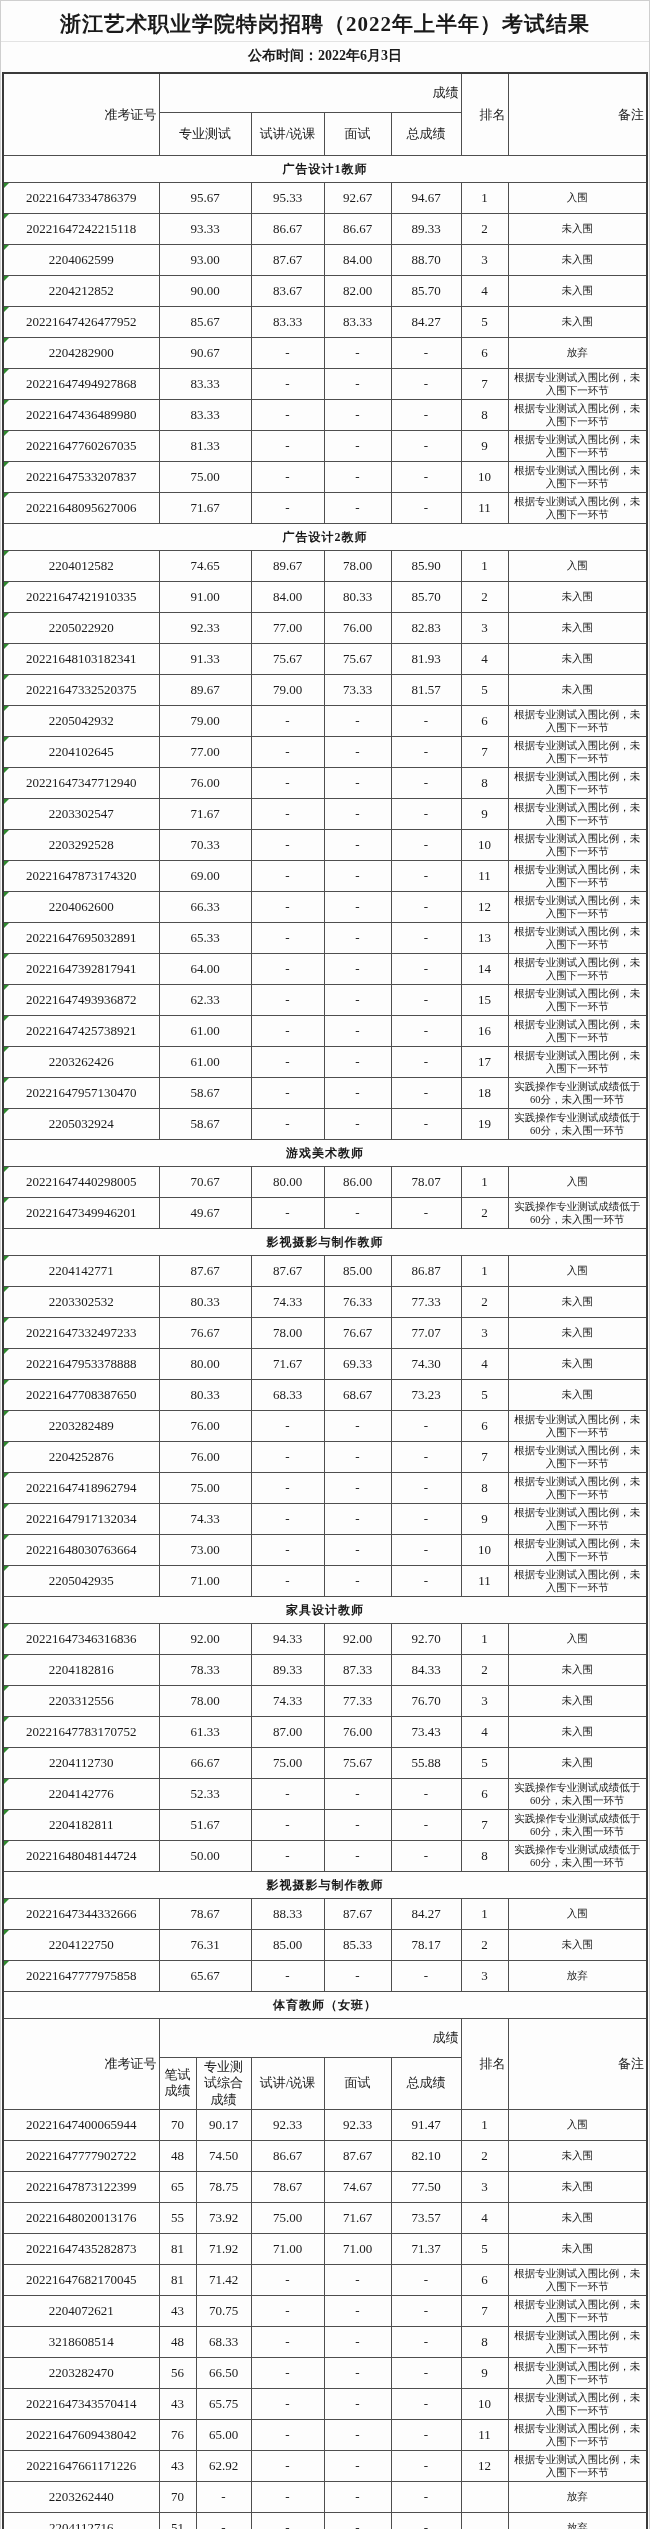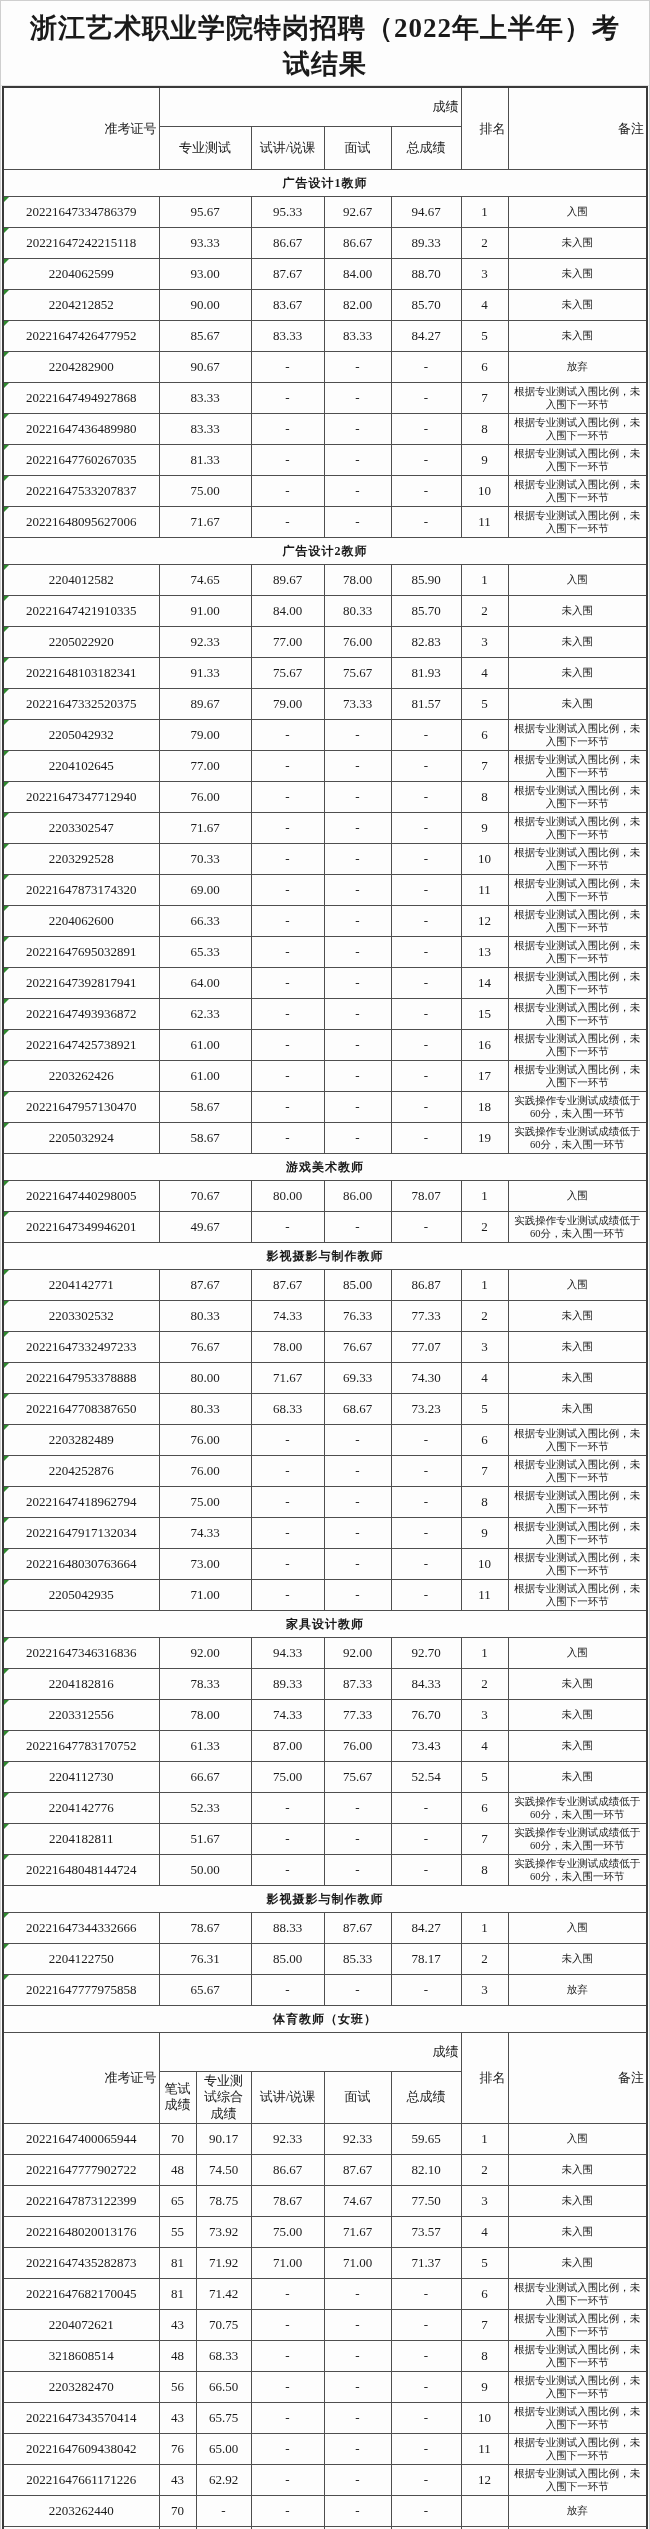--- a/index.html
+++ b/index.html
@@ -3,21 +3,21 @@
 <meta charset="utf-8">
 <style>
   html,body{margin:0;padding:0;background:#f5f5f5;}
   .page{
     width:648px;margin:0 auto;background:#fdfdfd;
     border:1px solid #cfcfcf;
     font-family:"Liberation Serif","DejaVu Serif",serif;
     color:#1a1a1a;
   }
   .title{
-    text-align:center;font-weight:bold;font-size:27px;
+    text-align:center;font-weight:bold;font-size:21px;
     padding:9px 20px 3px;letter-spacing:1px;
     border-bottom:1px solid #e3e3e3;
   }
   .pub{
     text-align:center;font-weight:bold;font-size:14px;
     padding:5px 0 7px;
   }
   table.results{
     width:644px;margin:0 1px 6px;border-collapse:collapse;table-layout:fixed;
     border:2px solid #3a3a3a;
@@ -45,20 +45,21 @@
     position:absolute;top:0;left:0;width:0;height:0;
     border-top:5px solid #2f8a2f;border-right:5px solid transparent;
     display:block;
   }
 </style>
 </head>
 <body>
 
 <div class="page">
   <div class="title">浙江艺术职业学院特岗招聘（2022年上半年）考试结果</div>
+  <div class="pub">公布时间：2022年6月3日</div>
 
   <table class="results">
     <colgroup>
       <col class="c-id">
         <col class="c-bs">
         <col class="c-zs">
         <col class="c-sj">
       <col class="c-ms">
         <col class="c-zc">
         <col class="c-rk">
@@ -515,21 +516,21 @@
           <td class="num">76.00</td>
           <td class="num">73.43</td>
           <td class="rk">4</td>
           <td class="rm">未入围</td>
         </tr>
         <tr>
           <td class="id">2204112730<span class="tri"></span></td>
           <td class="num" colspan="2">66.67</td>
           <td class="num">75.00</td>
           <td class="num">75.67</td>
-          <td class="num">52.54</td>
+          <td class="num">55.88</td>
           <td class="rk">5</td>
           <td class="rm">未入围</td>
         </tr>
         <tr>
           <td class="id">2204142776<span class="tri"></span></td>
           <td class="num" colspan="2">52.33</td>
           <td class="num">-</td>
           <td class="num">-</td>
           <td class="num">-</td>
           <td class="rk">6</td>
@@ -598,21 +599,21 @@
           <th class="h2">试讲/说课</th>
           <th class="h2">面试</th>
           <th class="h2">总成绩</th>
         </tr>
         <tr>
           <td class="id">20221647400065944</td>
           <td class="num">70</td>
           <td class="num">90.17</td>
           <td class="num">92.33</td>
           <td class="num">92.33</td>
-          <td class="num">59.65</td>
+          <td class="num">91.47</td>
           <td class="rk">1</td>
           <td class="rm">入围</td>
         </tr>
         <tr>
           <td class="id">20221647777902722</td>
           <td class="num">48</td>
           <td class="num">74.50</td>
           <td class="num">86.67</td>
           <td class="num">87.67</td>
           <td class="num">82.10</td>

